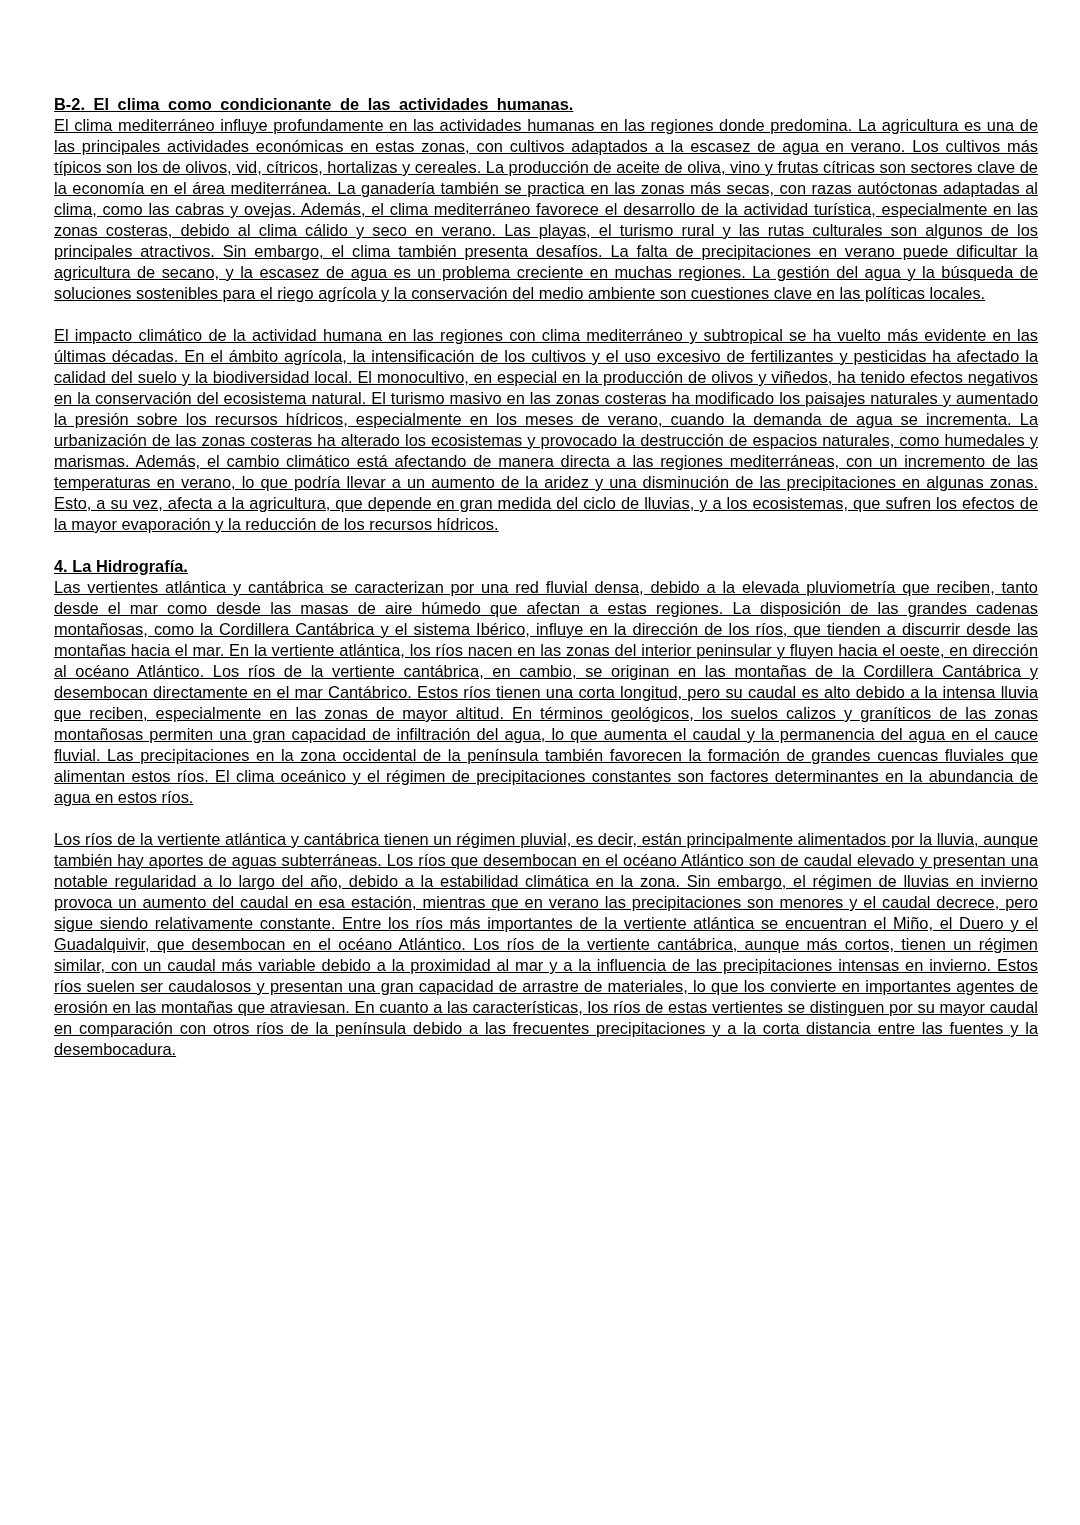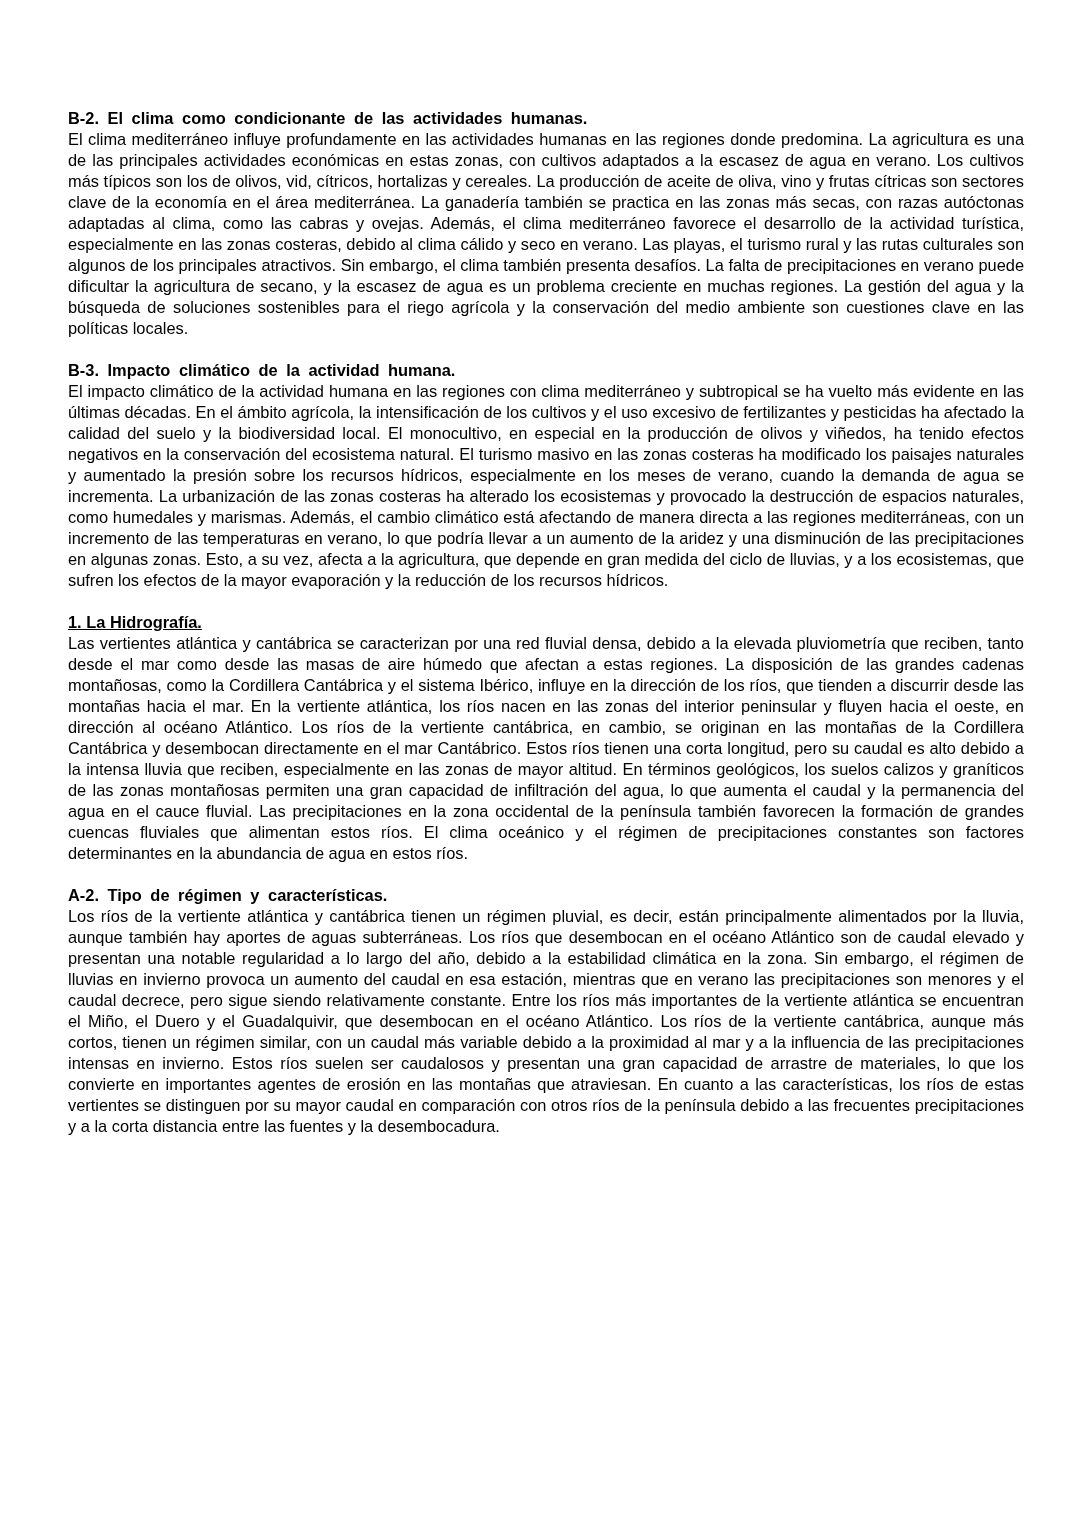--- a/index.html
+++ b/index.html
@@ -14,21 +14,21 @@
     box-sizing: border-box;
     background: #ffffff;
     padding: 92px 40px 60px 52px;
     font-family: "Liberation Sans", sans-serif;
     font-size: 16.4px;
     line-height: 21px;
     color: #000000;
     text-align: justify;
     overflow: hidden;
   }
-  .sec { margin: 16px; }
+  .sec { margin: 2px; text-decoration: underline; }
   .sec.gap { margin-top: 21px; }
   .h {
     font-size: inherit;
     line-height: inherit;
     font-weight: bold;
     margin: 0;
     text-align: left;
   }
   .h.spread { word-spacing: 4px; }
   .h.underline { text-decoration: underline; }
@@ -40,27 +40,25 @@
 <body>
 
 <div class="page">
 
   <section class="sec">
     <h2 class="h spread">B-2. El clima como condicionante de las actividades humanas.</h2>
     <p class="body">El clima mediterráneo influye profundamente en las actividades humanas en las regiones donde predomina. La agricultura es una de las principales actividades económicas en estas zonas, con cultivos adaptados a la escasez de agua en verano. Los cultivos más típicos son los de olivos, vid, cítricos, hortalizas y cereales. La producción de aceite de oliva, vino y frutas cítricas son sectores clave de la economía en el área mediterránea. La ganadería también se practica en las zonas más secas, con razas autóctonas adaptadas al clima, como las cabras y ovejas. Además, el clima mediterráneo favorece el desarrollo de la actividad turística, especialmente en las zonas costeras, debido al clima cálido y seco en verano. Las playas, el turismo rural y las rutas culturales son algunos de los principales atractivos. Sin embargo, el clima también presenta desafíos. La falta de precipitaciones en verano puede dificultar la agricultura de secano, y la escasez de agua es un problema creciente en muchas regiones. La gestión del agua y la búsqueda de soluciones sostenibles para el riego agrícola y la conservación del medio ambiente son cuestiones clave en las políticas locales.</p>
   </section>
 
   <section class="sec gap">
-    <h2 class="h spread">B-3. Impacto climático de la actividad humana.</h2>
     <p class="body">El impacto climático de la actividad humana en las regiones con clima mediterráneo y subtropical se ha vuelto más evidente en las últimas décadas. En el ámbito agrícola, la intensificación de los cultivos y el uso excesivo de fertilizantes y pesticidas ha afectado la calidad del suelo y la biodiversidad local. El monocultivo, en especial en la producción de olivos y viñedos, ha tenido efectos negativos en la conservación del ecosistema natural. El turismo masivo en las zonas costeras ha modificado los paisajes naturales y aumentado la presión sobre los recursos hídricos, especialmente en los meses de verano, cuando la demanda de agua se incrementa. La urbanización de las zonas costeras ha alterado los ecosistemas y provocado la destrucción de espacios naturales, como humedales y marismas. Además, el cambio climático está afectando de manera directa a las regiones mediterráneas, con un incremento de las temperaturas en verano, lo que podría llevar a un aumento de la aridez y una disminución de las precipitaciones en algunas zonas. Esto, a su vez, afecta a la agricultura, que depende en gran medida del ciclo de lluvias, y a los ecosistemas, que sufren los efectos de la mayor evaporación y la reducción de los recursos hídricos.</p>
   </section>
 
   <section class="sec gap">
-    <h2 class="h underline">1. La Hidrografía.</h2>
+    <h2 class="h underline">4. La Hidrografía.</h2>
     <p class="body">Las vertientes atlántica y cantábrica se caracterizan por una red fluvial densa, debido a la elevada pluviometría que reciben, tanto desde el mar como desde las masas de aire húmedo que afectan a estas regiones. La disposición de las grandes cadenas montañosas, como la Cordillera Cantábrica y el sistema Ibérico, influye en la dirección de los ríos, que tienden a discurrir desde las montañas hacia el mar. En la vertiente atlántica, los ríos nacen en las zonas del interior peninsular y fluyen hacia el oeste, en dirección al océano Atlántico. Los ríos de la vertiente cantábrica, en cambio, se originan en las montañas de la Cordillera Cantábrica y desembocan directamente en el mar Cantábrico. Estos ríos tienen una corta longitud, pero su caudal es alto debido a la intensa lluvia que reciben, especialmente en las zonas de mayor altitud. En términos geológicos, los suelos calizos y graníticos de las zonas montañosas permiten una gran capacidad de infiltración del agua, lo que aumenta el caudal y la permanencia del agua en el cauce fluvial. Las precipitaciones en la zona occidental de la península también favorecen la formación de grandes cuencas fluviales que alimentan estos ríos. El clima oceánico y el régimen de precipitaciones constantes son factores determinantes en la abundancia de agua en estos ríos.</p>
   </section>
 
   <section class="sec gap">
-    <h2 class="h spread">A-2. Tipo de régimen y características.</h2>
     <p class="body">Los ríos de la vertiente atlántica y cantábrica tienen un régimen pluvial, es decir, están principalmente alimentados por la lluvia, aunque también hay aportes de aguas subterráneas. Los ríos que desembocan en el océano Atlántico son de caudal elevado y presentan una notable regularidad a lo largo del año, debido a la estabilidad climática en la zona. Sin embargo, el régimen de lluvias en invierno provoca un aumento del caudal en esa estación, mientras que en verano las precipitaciones son menores y el caudal decrece, pero sigue siendo relativamente constante. Entre los ríos más importantes de la vertiente atlántica se encuentran el Miño, el Duero y el Guadalquivir, que desembocan en el océano Atlántico. Los ríos de la vertiente cantábrica, aunque más cortos, tienen un régimen similar, con un caudal más variable debido a la proximidad al mar y a la influencia de las precipitaciones intensas en invierno. Estos ríos suelen ser caudalosos y presentan una gran capacidad de arrastre de materiales, lo que los convierte en importantes agentes de erosión en las montañas que atraviesan. En cuanto a las características, los ríos de estas vertientes se distinguen por su mayor caudal en comparación con otros ríos de la península debido a las frecuentes precipitaciones y a la corta distancia entre las fuentes y la desembocadura.</p>
   </section>
 
 </div>
 
 </body></html>

